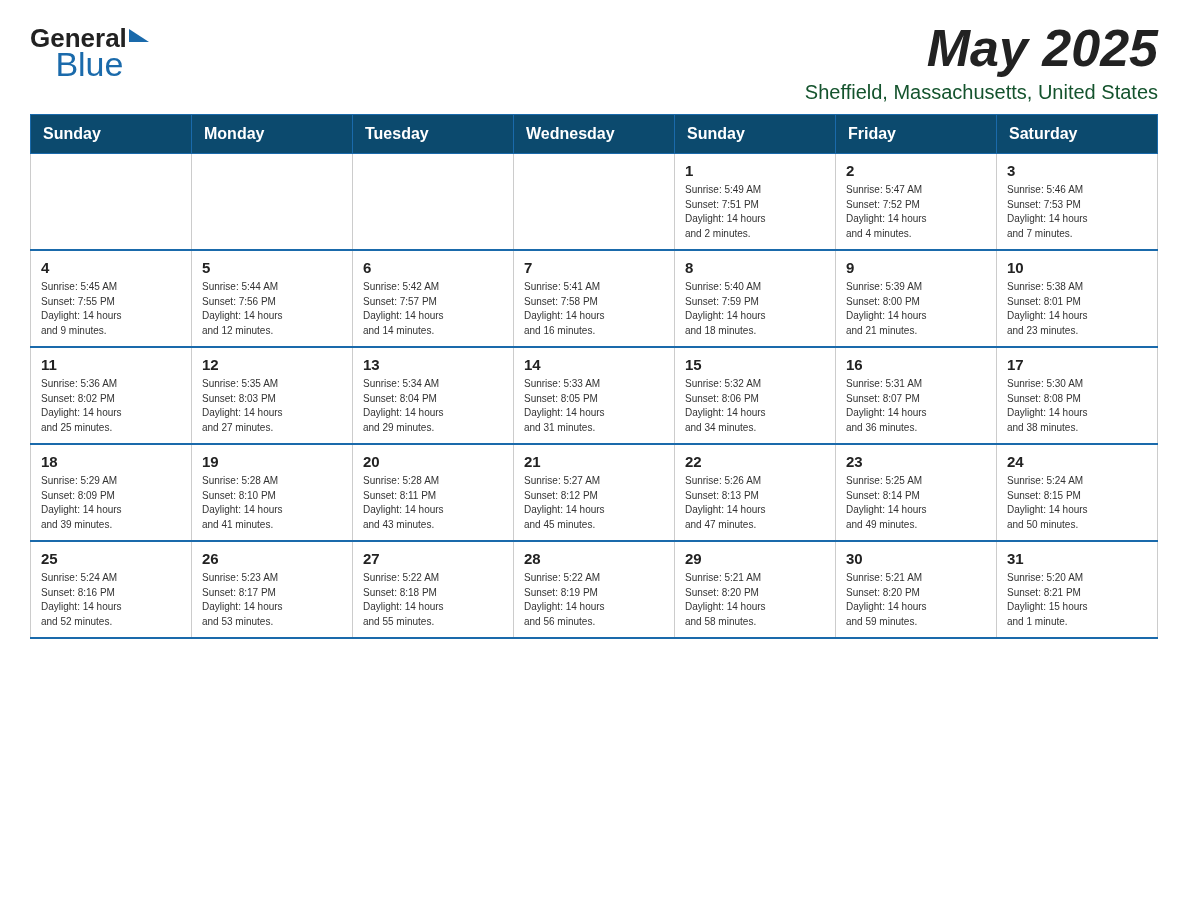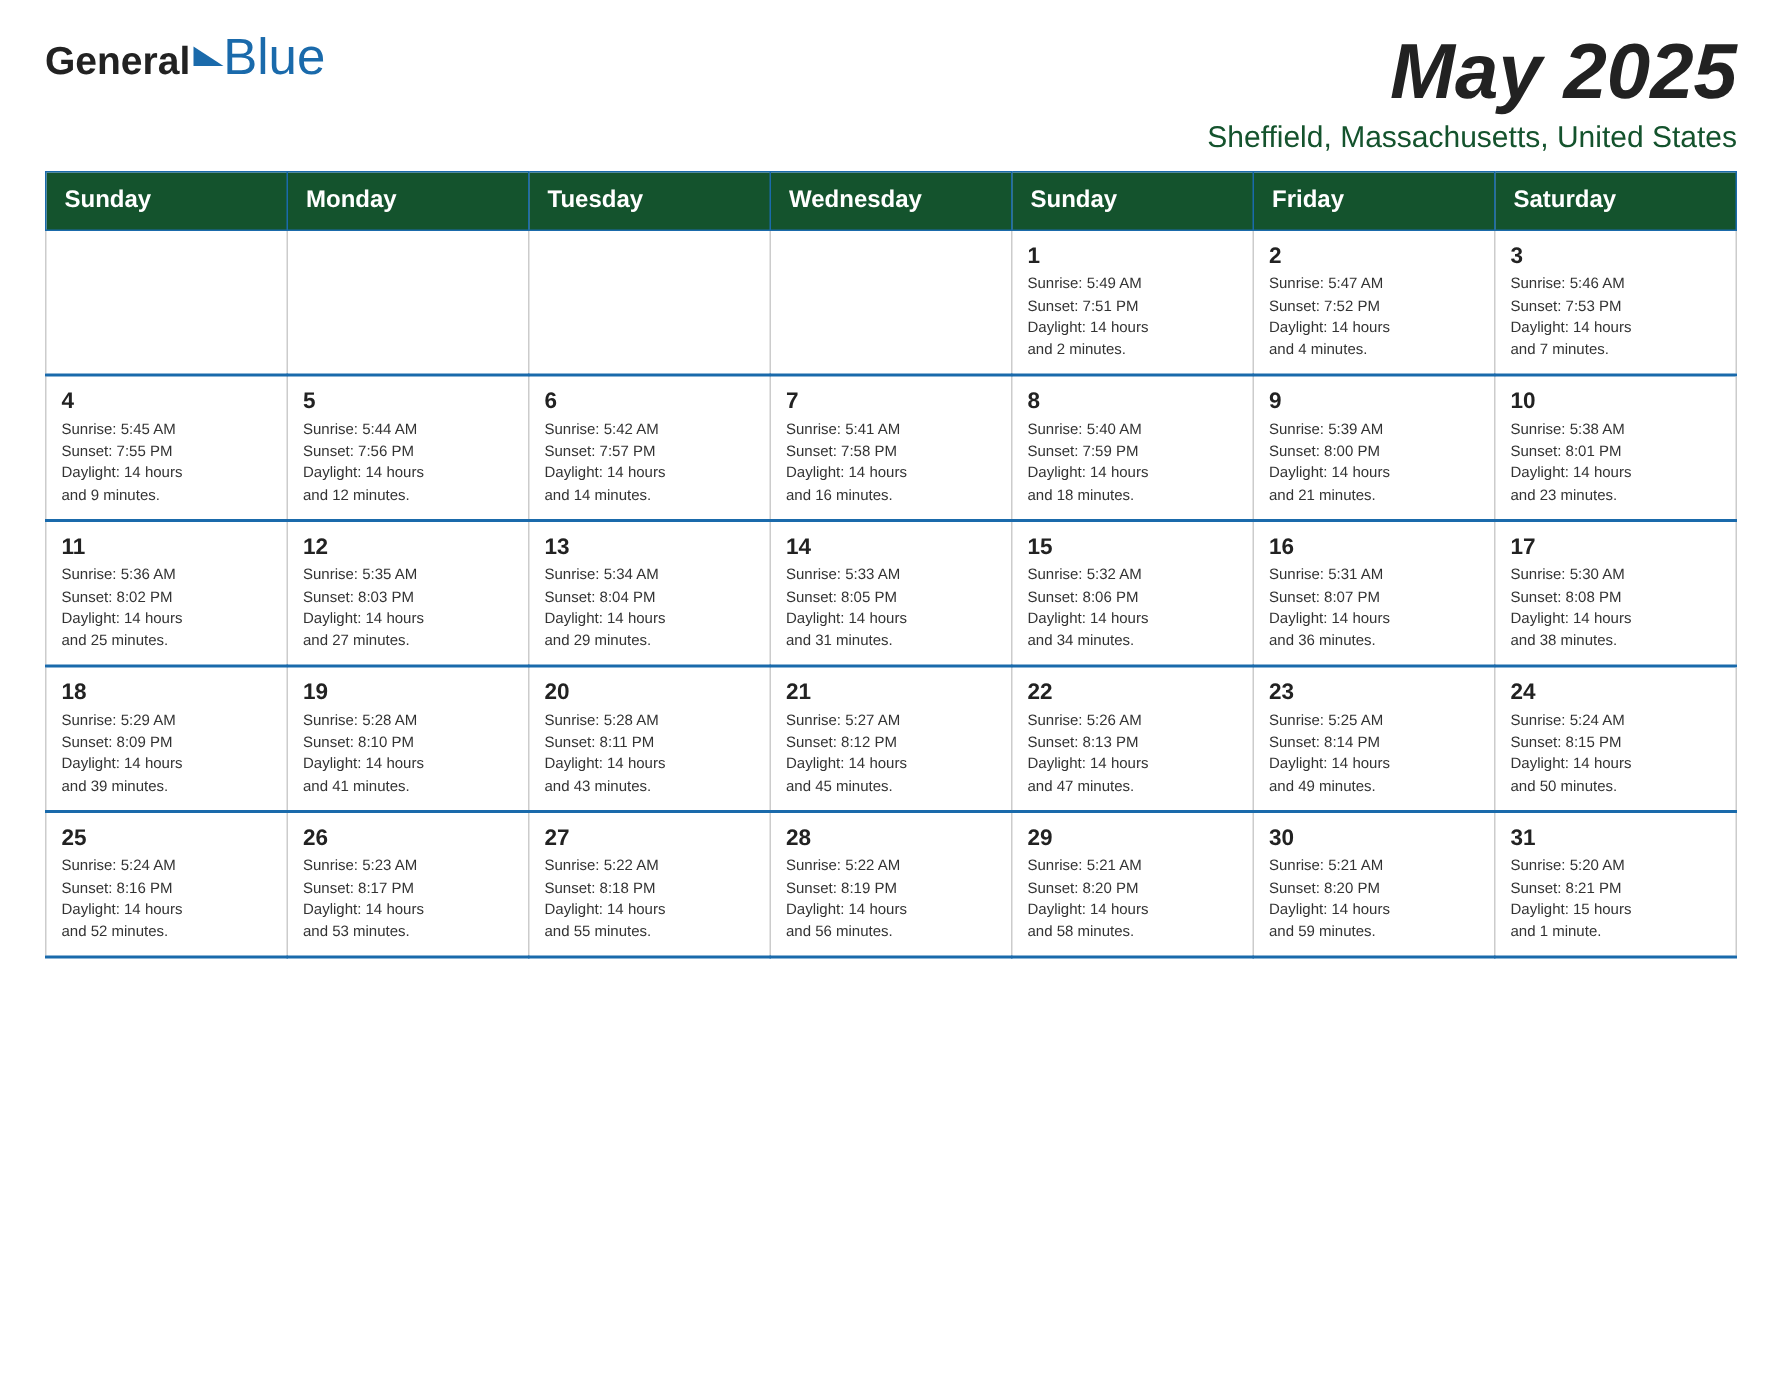--- a/index.html
+++ b/index.html
@@ -37,21 +37,21 @@
       font-size: 20px;
       color: #14532d;
       margin-top: 4px;
     }
     table {
       width: 100%;
       border-collapse: collapse;
       margin-top: 10px;
     }
     thead tr th {
-      background-color: #14532d;
+      background-color: #0c4a6e;
       color: #fff;
       font-size: 16px;
       font-weight: bold;
       padding: 10px 12px;
       text-align: left;
       border: 1px solid #1a6aab;
     }
     tbody tr td {
       vertical-align: top;
       padding: 8px 10px;
@@ -74,20 +74,21 @@
     .day-info {
       font-size: 10px;
       color: #333;
       line-height: 1.45;
     }
     .empty-cell {
       background: #fff;
     }
     .logo-text-block {
       display: flex;
+      flex-direction: column;
       line-height: 1;
       text-align: center;
     }
     .logo-top {
       font-size: 26px;
       font-weight: bold;
       color: #222;
       display: flex;
       align-items: center;
     }

